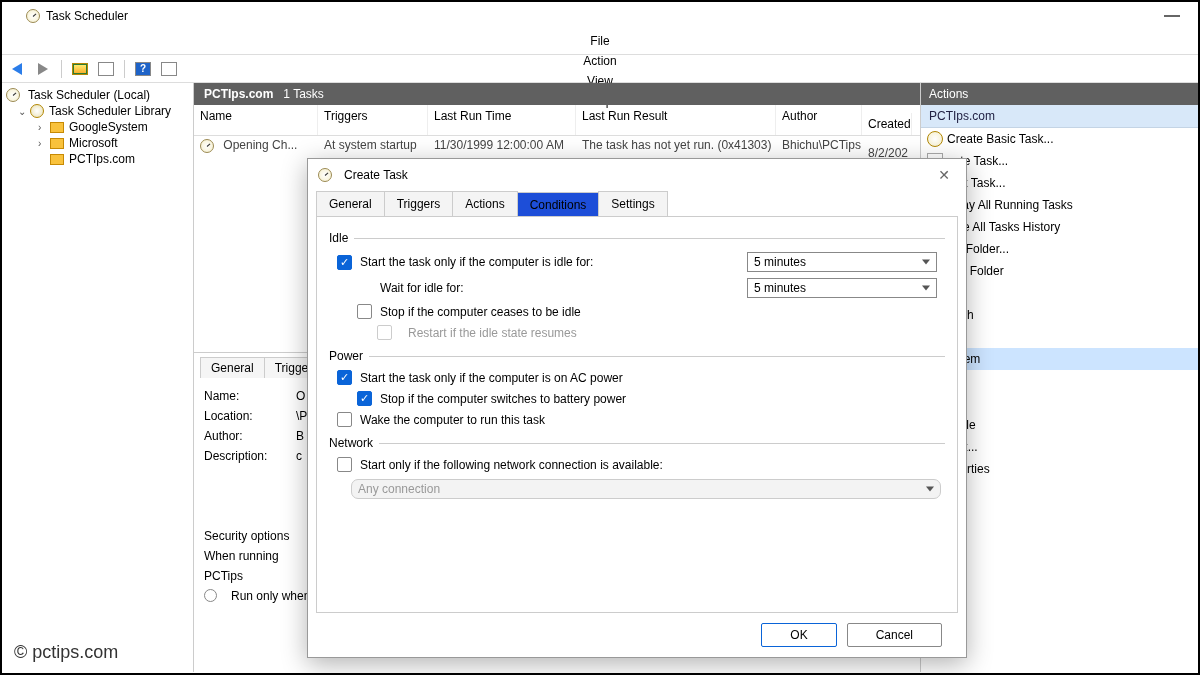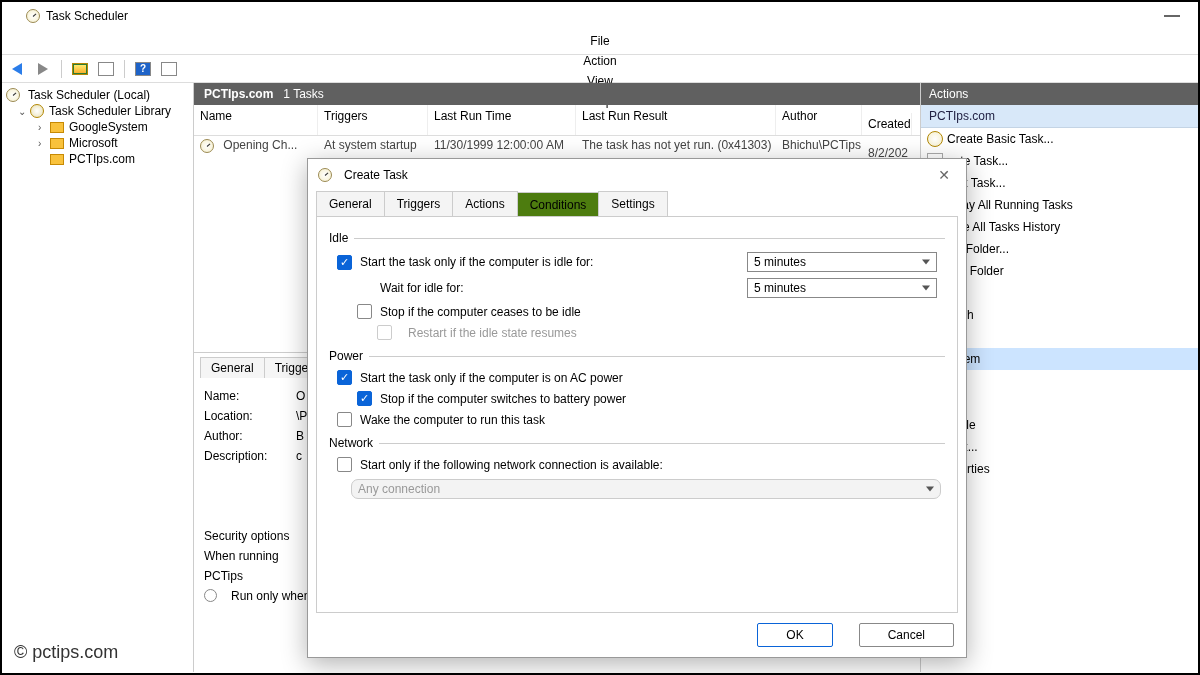--- a/index.html
+++ b/index.html
@@ -48,37 +48,37 @@
   .action-item.sel{background:#cce4ff;}
   .action-item::before{content:"";position:absolute;left:6px;width:14px;height:14px;border:1px solid #aaa;background:#fff;}
   .action-item.basic::before{background:radial-gradient(#fff,#f5eec9);border-radius:50%;border-color:#b28704;}
   
   .dialog { position:absolute; left:305px; top:156px; width:660px; height:500px; background:#fff; border:1px solid #999; box-shadow:0 6px 24px rgba(0,0,0,.3); z-index:50; display:flex; flex-direction:column;}
   .dlg-title{display:flex;align-items:center;padding:6px 10px;gap:6px;}
   .dlg-title .spacer{flex:1;}
   .close-x{font-size:14px;color:#666;padding:2px 6px;}
   .dlg-tabs{display:flex;padding:0 8px;gap:0;}
   .dlg-tabs span{padding:5px 12px;border:1px solid #ccc;border-bottom:none;background:#f4f4f4;margin-right:-1px;}
-  .dlg-tabs span.active{background:#4d7c0f;position:relative;top:1px;}
+  .dlg-tabs span.active{background:#1d4ed8;position:relative;top:1px;}
   .dlg-body{border:1px solid #ccc;margin:0 8px 8px 8px;padding:8px 12px;flex:1;position:relative;}
   .desc{color:#333;margin-bottom:8px;line-height:1.4;}
   .group-label{display:flex;align-items:center;margin:6px 0 4px 0;gap:6px;}
   .group-label .line{flex:1;height:1px;background:#ccc;}
   .chk-row{display:flex;align-items:center;gap:8px;padding:3px 0 3px 8px;}
   .chk{width:15px;height:15px;border:1px solid #888;border-radius:2px;display:inline-flex;align-items:center;justify-content:center;background:#fff;flex:none;}
   .chk.checked{background:#0a64d8;border-color:#0a64d8;color:#fff;font-size:11px;}
   .chk.checked::after{content:"✓";}
   .indent{padding-left:28px;}
   .chk-row.disabled{color:#999;}
   .chk-row.disabled .chk{border-color:#ccc;}
   .combo{border:1px solid #888;padding:2px 20px 2px 6px;width:190px;background:#fff;position:relative;margin-left:auto;margin-right:8px;}
   .combo::after{content:"";position:absolute;right:6px;top:50%;transform:translateY(-50%);border-left:4px solid transparent;border-right:4px solid transparent;border-top:5px solid #555;}
   .combo.disabled{background:#f3f3f3;color:#999;border-color:#ccc;}
   .combo.wide{width:calc(100% - 26px);margin:4px 0 0 22px;border-radius:7px;}
-  .dlg-buttons{display:flex;justify-content:flex-end;gap:26px;padding:2px 12px 10px 0;}
+  .dlg-buttons{display:flex;justify-content:flex-end;gap:10px;padding:2px 24px 10px 0;}
   .btn{border:1px solid #0a64d8;background:#fff;padding:4px 28px;border-radius:2px;}
   .btn.secondary{border-color:#888;}
   .watermark{position:absolute;left:12px;bottom:10px;font-size:18px;color:#333;z-index:60;}
   .radio{width:13px;height:13px;border:1px solid #888;border-radius:50%;display:inline-block;margin-right:6px;}
 </style>
 </head>
 <body>
 
 <div class="titlebar">
   <span class="clock-icon"></span>

